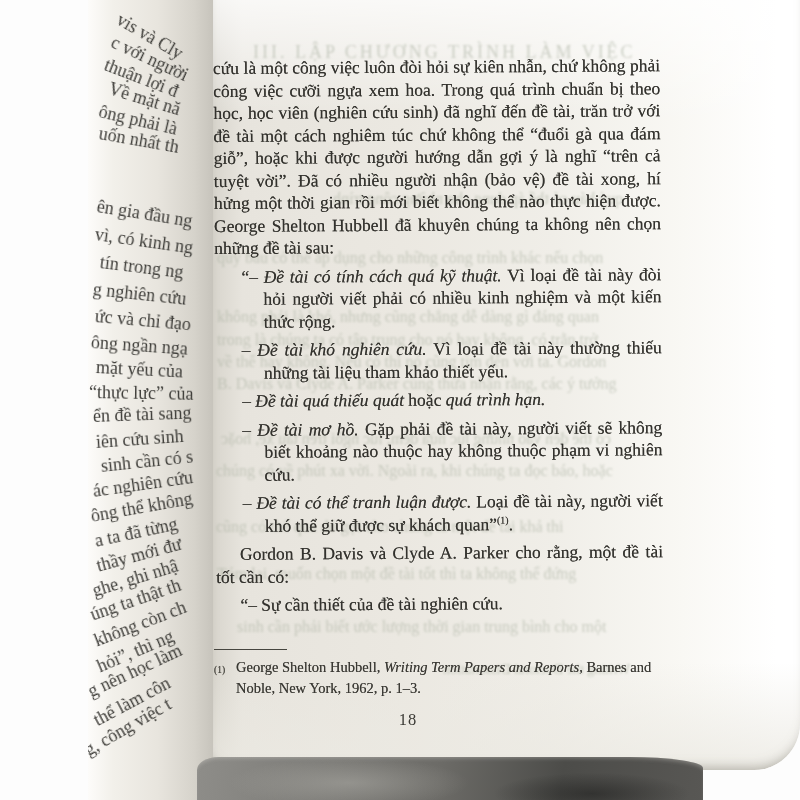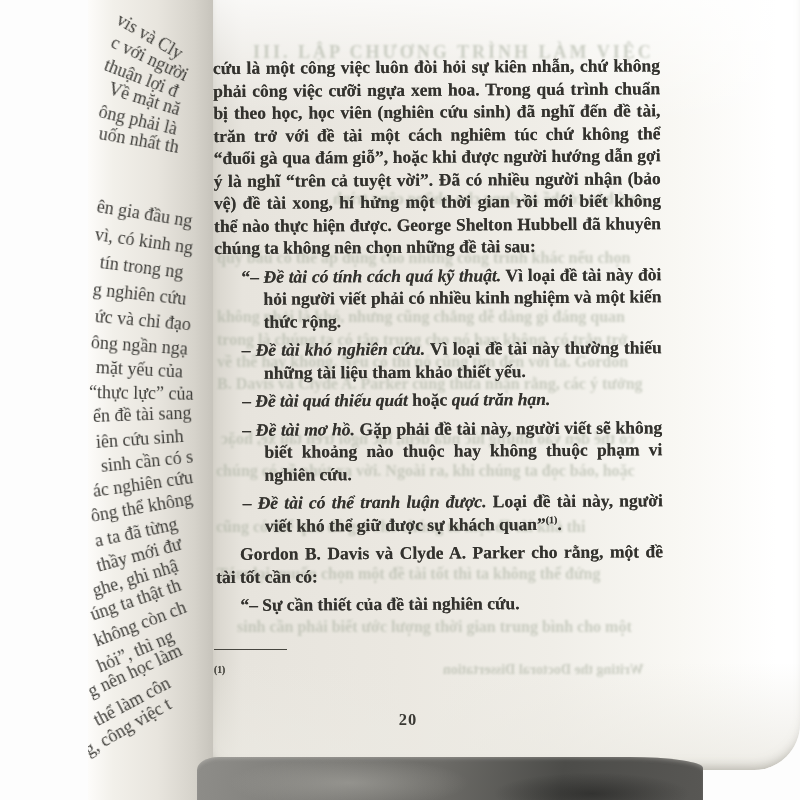--- a/index.html
+++ b/index.html
@@ -21,21 +21,20 @@
   }
 
   
   .right-page{
     position:absolute;left:213px;top:0;width:587px;height:770px;
     background:
       linear-gradient(to bottom,rgba(255,255,255,.75) 0%,rgba(255,255,255,0) 16%,rgba(255,255,255,0) 86%,rgba(235,233,226,.8) 100%),
       linear-gradient(to right,#d8d5cd 0%,#e7e4dd 5%,#ebe8e1 32%,#f0eee8 58%,#f9f8f4 80%,#ffffff 96%);
     border-radius:0 0 46px 14px;
     box-shadow:inset 0 -9px 12px -7px rgba(125,122,112,.55);
-    font-weight:bold;
   }
   .ghost-layer{position:absolute;inset:0;overflow:hidden;}
   .ghost{
     position:absolute;white-space:nowrap;color:#a8af9f;opacity:.55;
     filter:blur(1.15px);font-size:16px;
   }
   .ghost.mirror{transform:scaleX(-1);transform-origin:center;}
 
   .text-flow{
     position:absolute;left:0;top:57px;width:447px;
@@ -122,29 +121,30 @@
         <div class="ghost" style="left: 4px; top: 565px;">Tóm lại, muốn chọn một đề tài tốt thì ta không thể đứng</div>
         <div class="ghost" style="left: 24px; top: 618px;">sinh cần phải biết ước lượng thời gian trung bình cho một</div>
         <div class="ghost mirror" style="left: 230px; top: 662px; font-size: 14px;">Writing the Doctoral Dissertation</div>
         <div class="ghost mirror" style="left: 120px; top: 190px;">quý báu có thể áp dụng cho những công trình</div>
       </div>
 
     <div class="text-flow">
         <p class="">cứu là một công việc luôn đòi hỏi sự kiên nhẫn, chứ không phải công việc cưỡi ngựa xem hoa. Trong quá trình chuẩn bị theo học, học viên (nghiên cứu sinh) đã nghĩ đến đề tài, trăn trở với đề tài một cách nghiêm túc chứ không thể “đuổi gà qua đám giỗ”, hoặc khi được người hướng dẫn gợi ý là nghĩ “trên cả tuyệt vời”. Đã có nhiều người nhận (bảo vệ) đề tài xong, hí hửng một thời gian rồi mới biết không thể nào thực hiện được. George Shelton Hubbell đã khuyên chúng ta không nên chọn những đề tài sau:</p>
         <div class="li ">“– <i>Đề tài có tính cách quá kỹ thuật.</i> Vì loại đề tài này đòi hỏi người viết phải có nhiều kinh nghiệm và một kiến thức rộng.</div>
         <div class="li ">– <i>Đề tài khó nghiên cứu.</i> Vì loại đề tài này thường thiếu những tài liệu tham khảo thiết yếu.</div>
-        <div class="li ">– <i>Đề tài quá thiếu quát</i> hoặc <i>quá trăn hạn.</i></div>
+        <div class="li ">– <i>Đề tài quá thiếu quát</i> hoặc <i>quá trình hạn.</i></div>
         <div class="li ">– <i>Đề tài mơ hồ.</i> Gặp phải đề tài này, người viết sẽ không biết khoảng nào thuộc hay không thuộc phạm vi nghiên cứu.</div>
         <div class="li ">– <i>Đề tài có thể tranh luận được.</i> Loại đề tài này, người viết khó thể giữ được sự khách quan”<sup>(1)</sup>.</div>
         <p class="indent">Gordon B. Davis và Clyde A. Parker cho rằng, một đề tài tốt cần có:</p>
         <p class="indent">“– Sự cần thiết của đề tài nghiên cứu.</p>
       </div>
 
     <div class="fn-divider"></div>
     <div class="footnote-block">
       <span class="fn-marker">(1)</span>
+      <span>George Shelton Hubbell, <i>Writing Term Papers and Reports</i>, Barnes and Noble, New York, 1962, p. 1–3.</span>
     </div>
 
-    <div class="page-num">20</div>
+    <div class="page-num">18</div>
   </div>
 
   <div class="fabric"></div>
 </div>
 
 </body></html>

